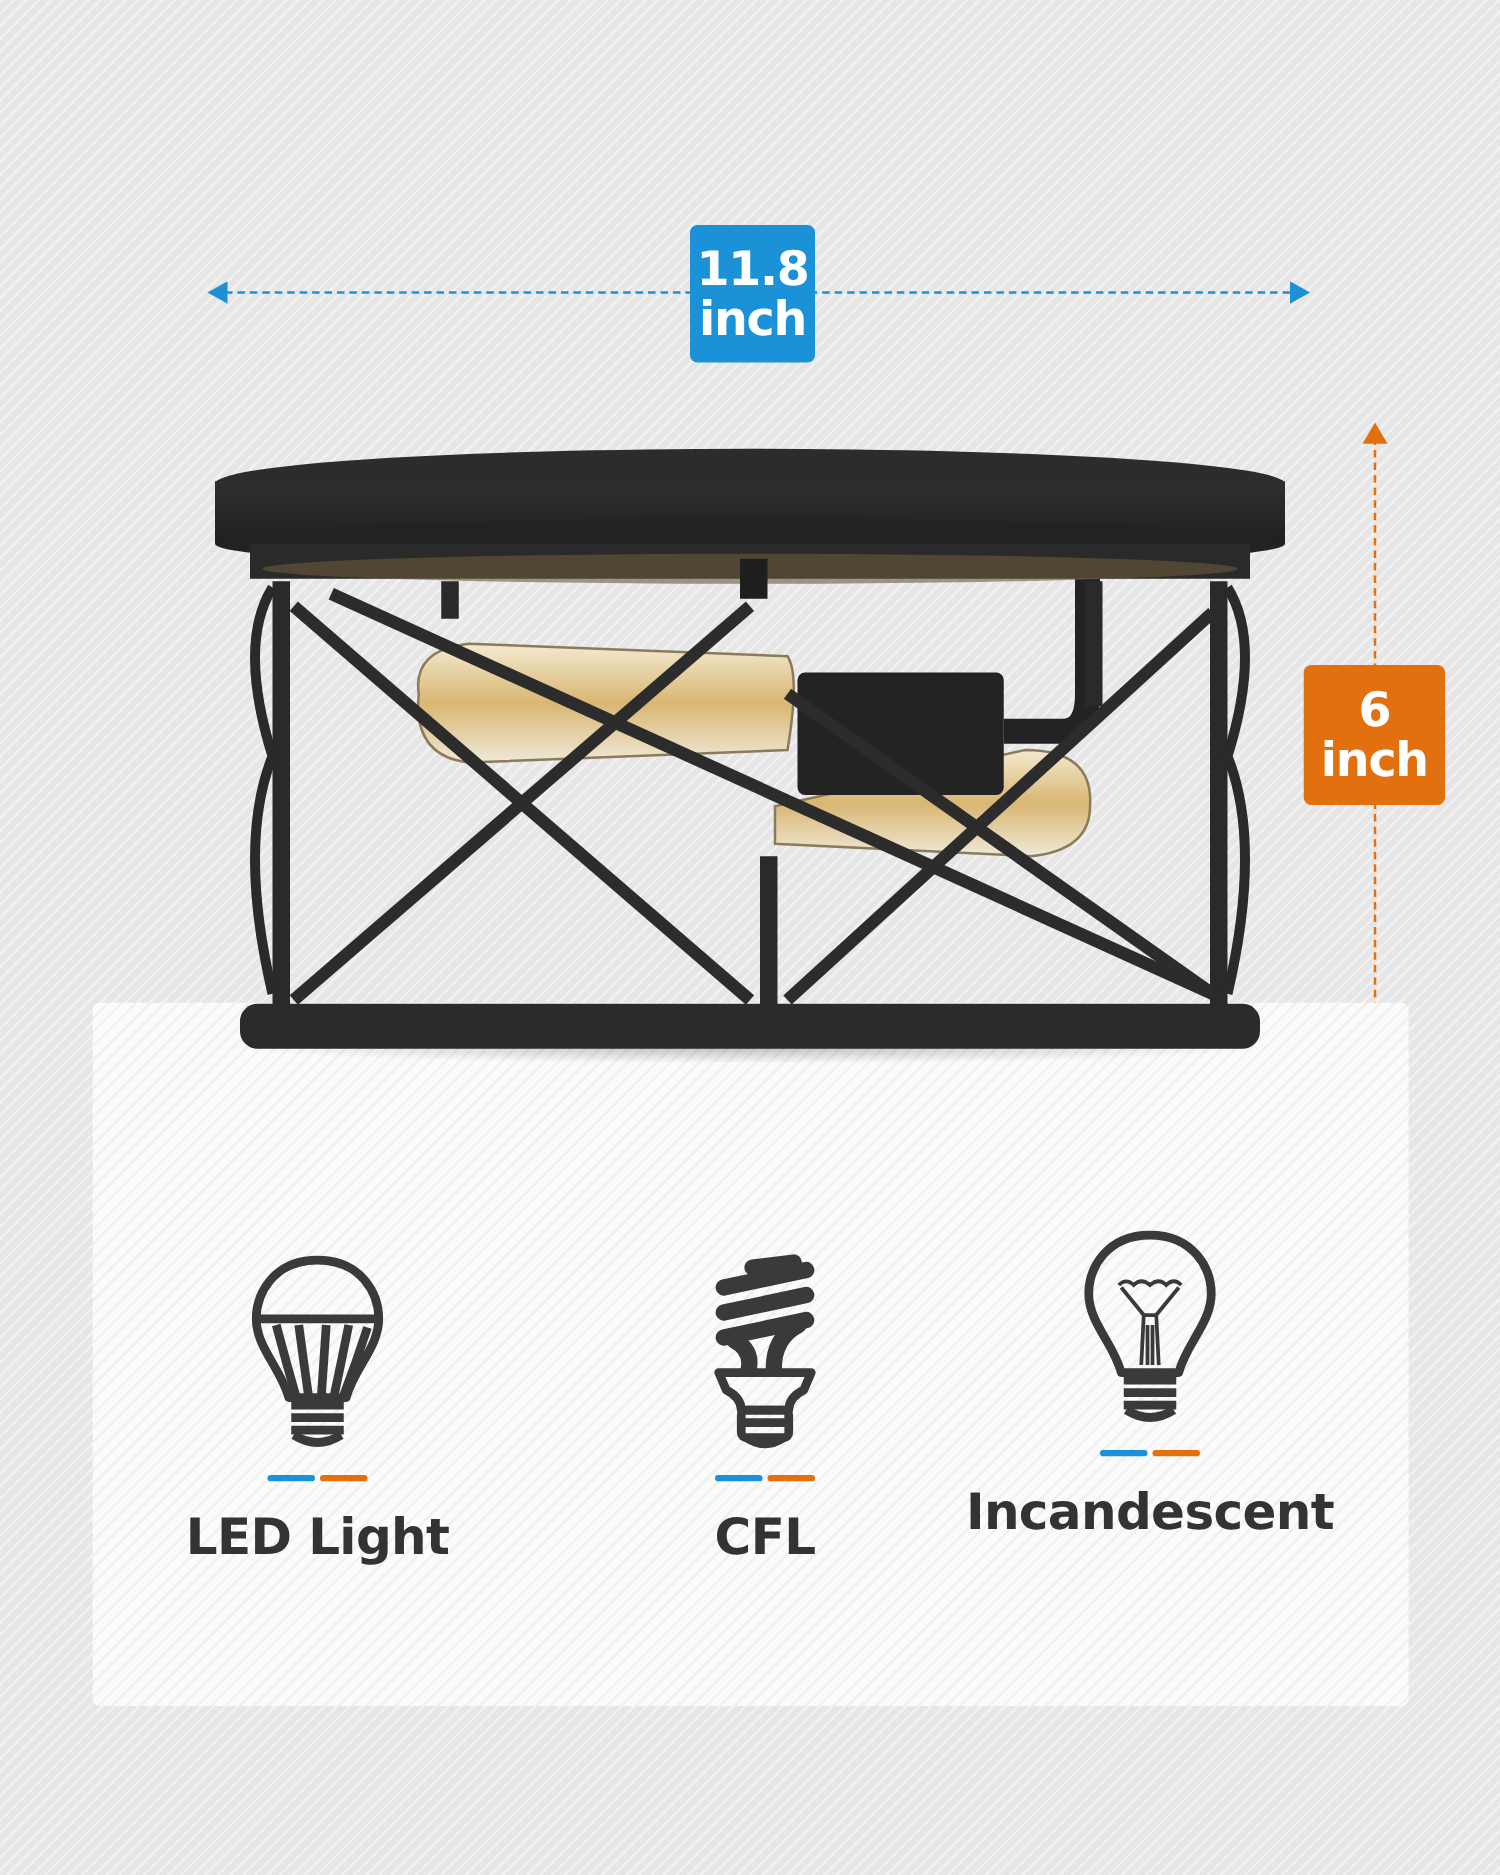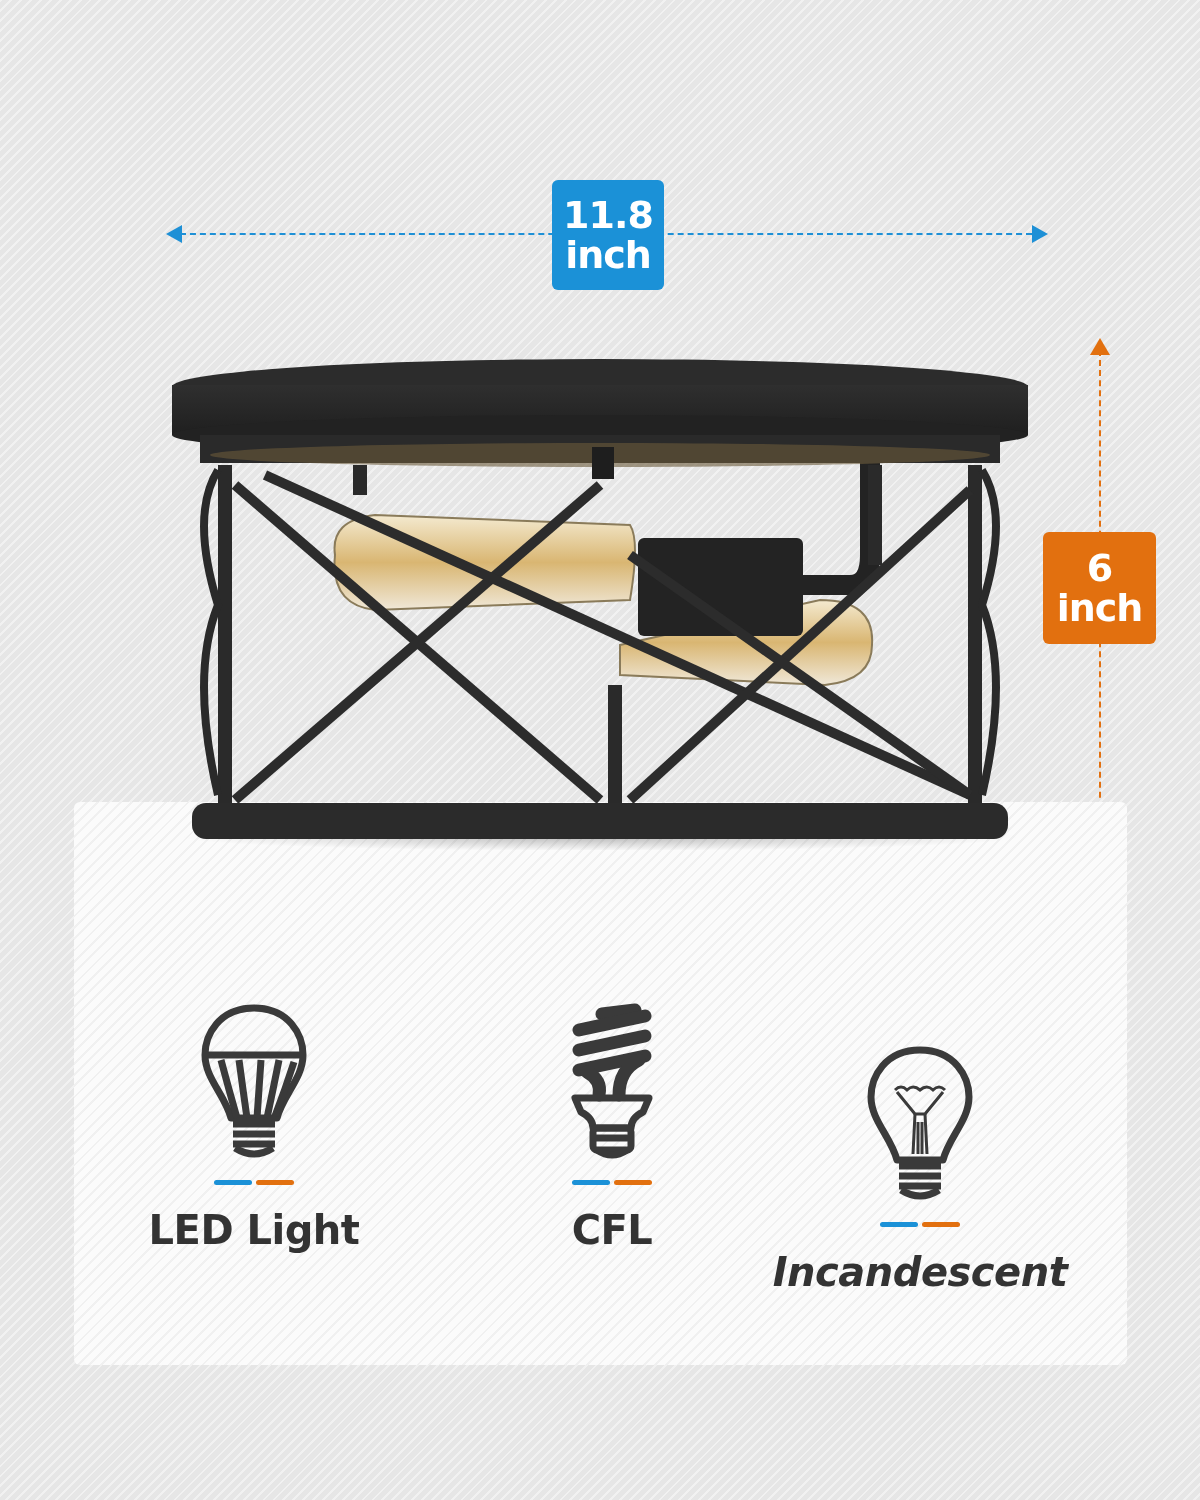--- a/index.html
+++ b/index.html
@@ -13,21 +13,21 @@
 
   
   .h-line { left:180px; top:233px; width:852px; height:0; border-top:2px dashed #1e90d6; }
   .arrow-left { left:166px; top:225px; width:0; height:0; border-top:9px solid transparent; border-bottom:9px solid transparent; border-right:16px solid #1e90d6; }
   .arrow-right { left:1032px; top:225px; width:0; height:0; border-top:9px solid transparent; border-bottom:9px solid transparent; border-left:16px solid #1e90d6; }
   .badge {
     color:#fff; font-weight:bold; text-align:center; border-radius:6px;
     display:flex; flex-direction:column; justify-content:center; align-items:center;
     line-height:40px; font-size:38px; letter-spacing:-1px;
   }
-  .badge-blue { left:552px; top:180px; width:112px; height:110px; background:#1b91d7; }
+  .badge-blue { left:552px; top:180px; width:100px; height:110px; background:#1b91d7; }
   .badge-orange { left:1043px; top:532px; width:113px; height:112px; background:#e2700f; }
 
   
   .v-line { left:1099px; top:350px; width:0; height:478px; border-left:2px dashed #e2700f; }
   .arrow-up { left:1090px; top:338px; width:0; height:0; border-left:10px solid transparent; border-right:10px solid transparent; border-bottom:17px solid #e2700f; }
   .arrow-down { left:1090px; top:823px; width:0; height:0; border-left:10px solid transparent; border-right:10px solid transparent; border-top:17px solid #e2700f; }
 
   
   .panel {
     left:74px; top:802px; width:1053px; height:563px; background-color:#fbfbfb; border-radius:6px;
@@ -153,21 +153,21 @@
       <path d="M40 150 Q55 160 70 150"></path>
     </g>
   </svg>
   <div class="bulb-bar">
       <span style="background:#1b91d7"></span>
       <span style="background:#e2700f"></span>
     </div>
   <div class="bulb-label">CFL</div>
 </div>
 
-<div class="abs bulb-col" style="left:770px; top:1042px;font-style:italic;">
+<div class="abs bulb-col" style="left:770px; top:980px;">
   <svg class="bulb-icon" viewBox="0 0 110 160">
     <g stroke="#3a3a3a" stroke-width="7" fill="none" stroke-linejoin="round">
       <path d="M55 8 C20 8 6 35 6 55 C6 78 26 95 32 118 L78 118 C84 95 104 78 104 55 C104 35 90 8 55 8 Z"></path>
       <path d="M34 124 L76 124 M34 134 L76 134 M34 144 L76 144"></path>
       <path d="M36 148 Q55 160 74 148"></path>
     </g>
     <g stroke="#3a3a3a" stroke-width="3" fill="none">
       <path d="M30 48 Q36 42 42 48 Q48 42 55 48 Q62 42 68 48 Q74 42 80 48"></path>
       <path d="M32 50 L50 72 M78 50 L60 72 M50 72 L60 72"></path>
       <path d="M50 72 L48 112 M60 72 L62 112 M53 80 L53 112 M57 80 L57 112"></path>

